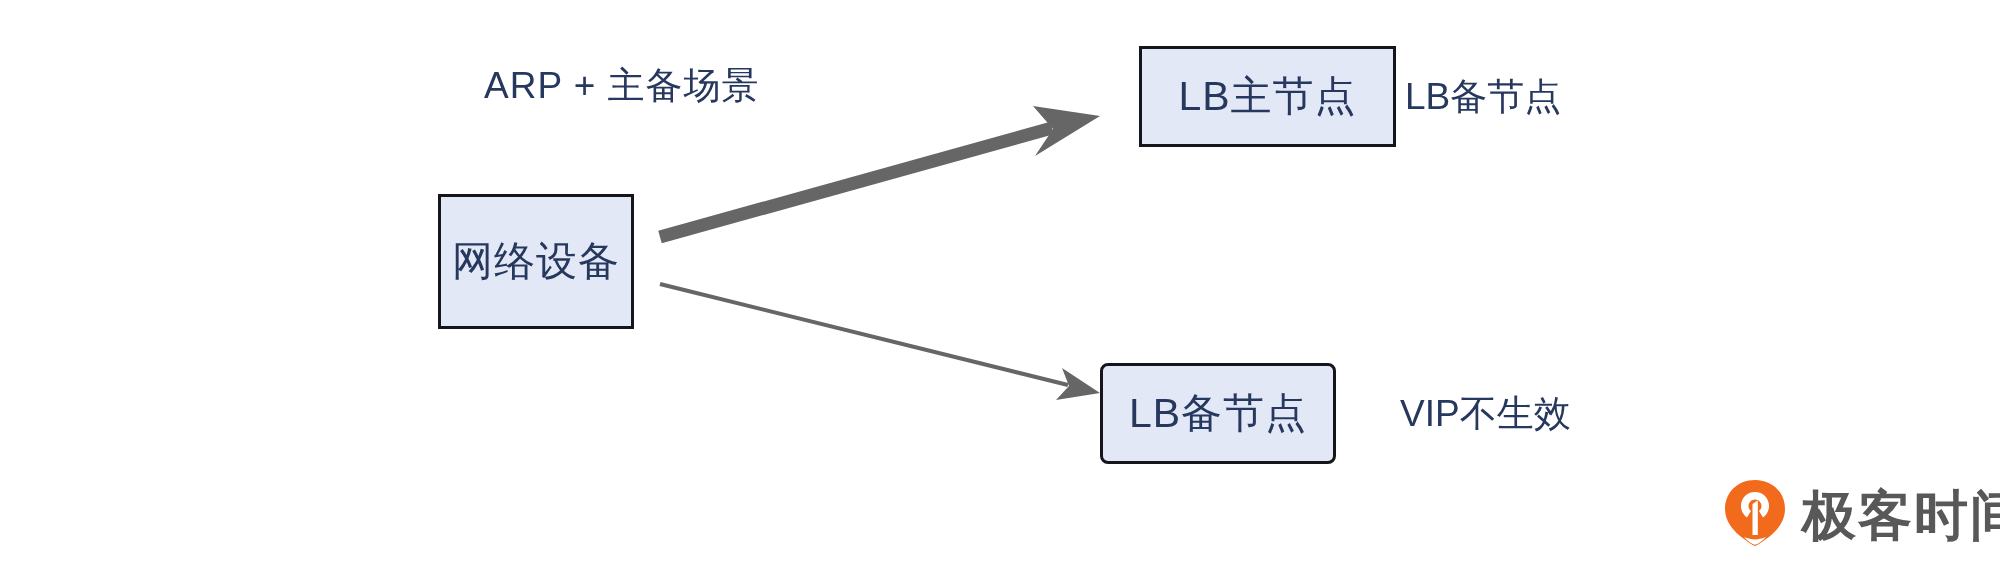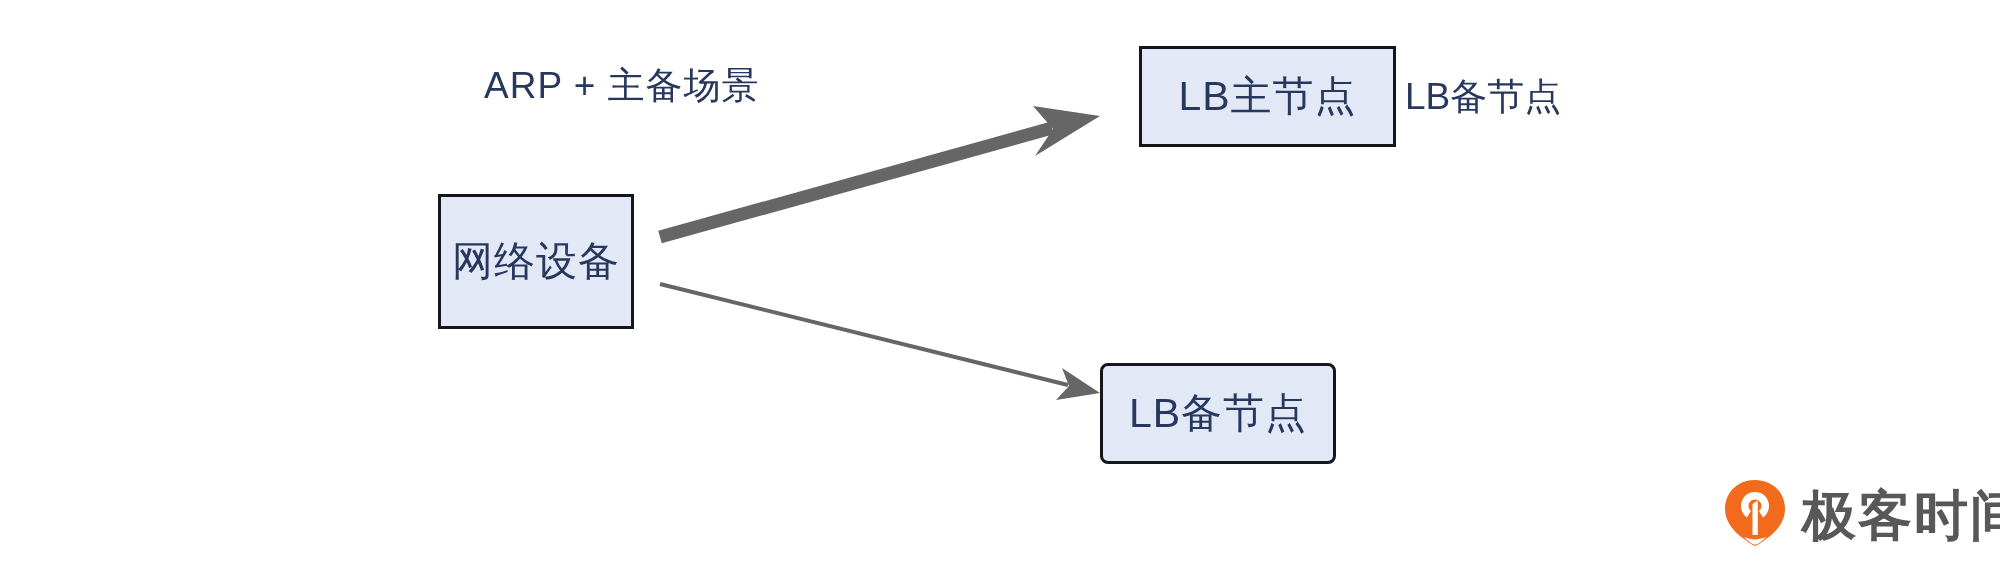--- a/index.html
+++ b/index.html
@@ -123,20 +123,21 @@
   <div class="node node-lb-master">
     <span>LB主节点</span>
   </div>
 
   <div class="node node-lb-backup">
     <span>LB备节点</span>
   </div>
 
   <div class="free-label label-vip-on">LB备节点</div>
 
+  <div class="free-label label-vip-off">VIP不生效</div>
 
   <div class="watermark">
     <span>
       <svg width="66" height="70" viewBox="0 0 66 70" xmlns="http://www.w3.org/2000/svg">
         <path d="M33 2 C15 2 3 15 3 31 C3 44 12 54 22 61 C27 64.5 30 67 33 68 C36 67 39 64.5 44 61 C54 54 63 44 63 31 C63 15 51 2 33 2 Z" fill="#f26b1d"></path>
         <path d="M33 14 C25 14 19 20 19 28 C19 33 21.5 37 25 39.5 L29 33 C27.5 31.8 26.5 30 26.5 28 C26.5 24.3 29.4 21.4 33 21.4 C36.6 21.4 39.5 24.3 39.5 28 C39.5 30 38.5 31.8 37 33 L41 39.5 C44.5 37 47 33 47 28 C47 20 41 14 33 14 Z" fill="#ffffff"></path>
         <path d="M30.5 26 L35.8 22.5 L35.8 57 L30.5 57 Z" fill="#ffffff"></path>
         <path d="M22 59 C26 63.5 30 66 33 66.8 C36 66 40 63.5 44 59 C40 60.6 36.5 61.4 33 61.4 C29.5 61.4 26 60.6 22 59 Z" fill="#ffffff"></path>
       </svg>
     </span>

